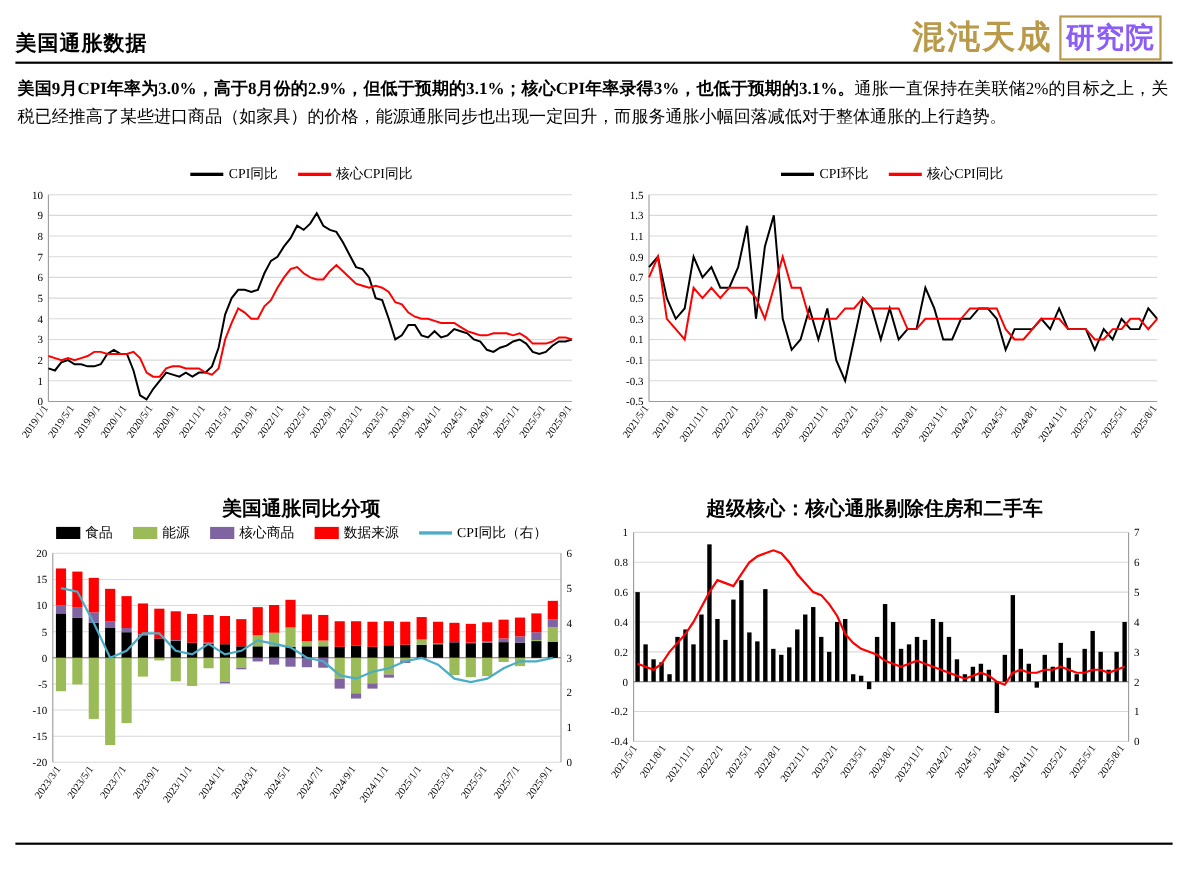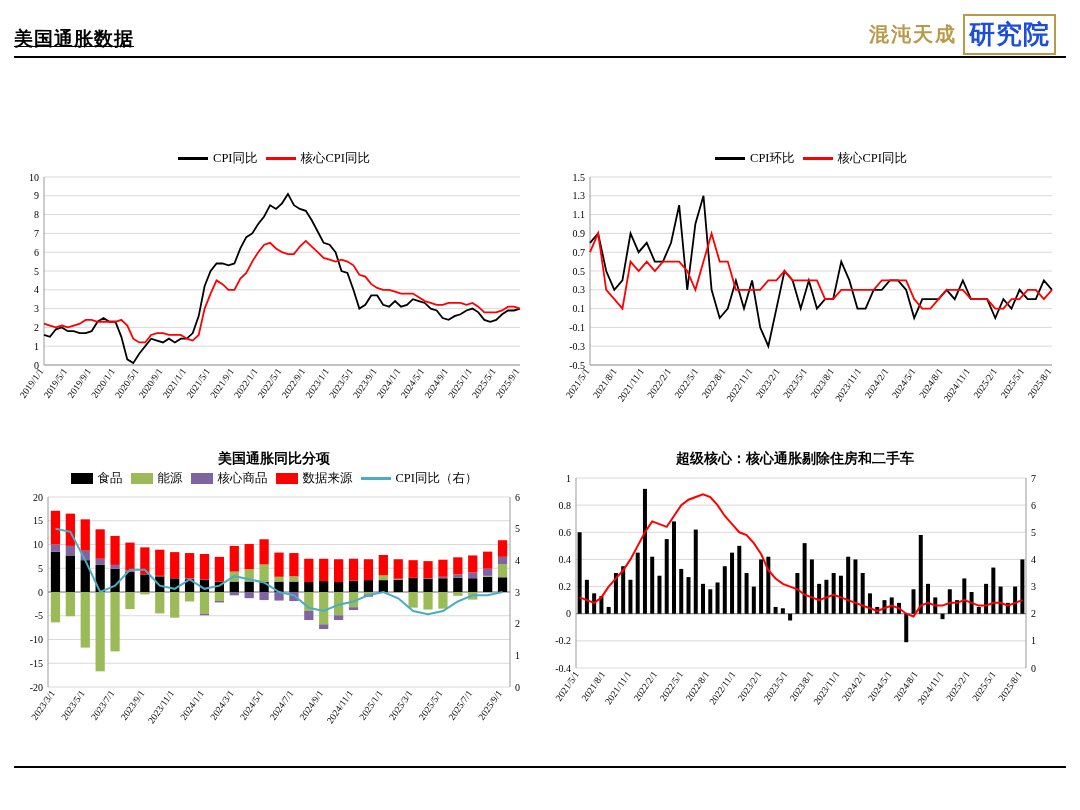--- a/index.html
+++ b/index.html
@@ -15,40 +15,39 @@
 
   
   .brand{
     position:absolute;right:24px;top:8px;
     width:250px;height:52px;
     display:flex;align-items:center;justify-content:flex-end;
     gap:6px;
   }
   .brand-text{
     font-family:"Liberation Serif", serif;
-    font-size:20px;
+    font-size:30px;
     font-weight:bold;
     color:#b99a4a;
     letter-spacing:2px;
     white-space:nowrap;
   }
   .brand-box{
     border:2px solid #b99a4a;
-    color:#1d4ed8;
+    color:#8b5cf6;
     font-size:26px;
     font-weight:bold;
     padding:1px 4px;
     letter-spacing:1px;
     white-space:nowrap;
   }
   .title{
     position:absolute;left:14px;top:26px;
     font-size:19px;font-weight:bold;
     letter-spacing:1px;
-    text-decoration:underline;
   }
   .hrule{
     position:absolute;left:14px;top:56px;width:1052px;height:2px;background:#000;
   }
   .lede{
     position:absolute;left:16px;top:68px;width:1046px;
     font-size:15.5px;line-height:26px;
     text-align:justify;
   }
   .lede b{font-weight:bold;}
@@ -58,24 +57,24 @@
   }
   .footer{
     position:absolute;left:16px;bottom:12px;
     font-size:15px;
   }
   .footer .src-cn{color:#8a6d2f;}
 
   
   .chart{position:absolute;}
   .chart-title{
-    text-align:center;font-size:14px;font-weight:bold;margin-bottom:2px;
+    text-align:center;font-size:18px;font-weight:bold;margin-bottom:2px;
   }
   .legend{
-    display:flex;justify-content:center;gap:8px;
+    display:flex;justify-content:center;gap:18px;
     font-size:12.5px;margin-bottom:2px;
   }
   .legend .item{display:flex;align-items:center;gap:5px;}
   .legend .swatch-line{width:30px;height:0;border-top:3px solid #000;}
   .legend .swatch-box{width:22px;height:11px;}
   .plot{position:relative;}
   svg{display:block;}
   .axis-lbl{font-family:"Liberation Serif",serif;font-size:10px;fill:#000;}
   .axis-lbl-rot{font-family:"Liberation Serif",serif;font-size:9.5px;fill:#000;}
   .gridline{stroke:#d9d9d9;stroke-width:1;}
@@ -86,20 +85,23 @@
 
 <div class="page">
 
   <div class="brand">
     <span class="brand-text">混沌天成</span>
     <span class="brand-box">研究院</span>
   </div>
   <div class="title">美国通胀数据</div>
   <div class="hrule"></div>
 
+  <div class="lede">
+    <b>美国9月CPI年率为3.0%，高于8月份的2.9%，但低于预期的3.1%；核心CPI年率录得3%，也低于预期的3.1%。</b><span>通胀一直保持在美联储2%的目标之上，关税已经推高了某些进口商品（如家具）的价格，能源通胀同步也出现一定回升，而服务通胀小幅回落减低对于整体通胀的上行趋势。</span>
+  </div>
 
   <div class="chart" style="left:14px;top:150px;width:520px;">
     <div class="legend">
       <span class="item">
         <span class="swatch-line" style="border-color:#000"></span>
         <span>CPI同比</span>
       </span>
       <span class="item">
         <span class="swatch-line" style="border-color:#ff0000"></span>
         <span>核心CPI同比</span>

